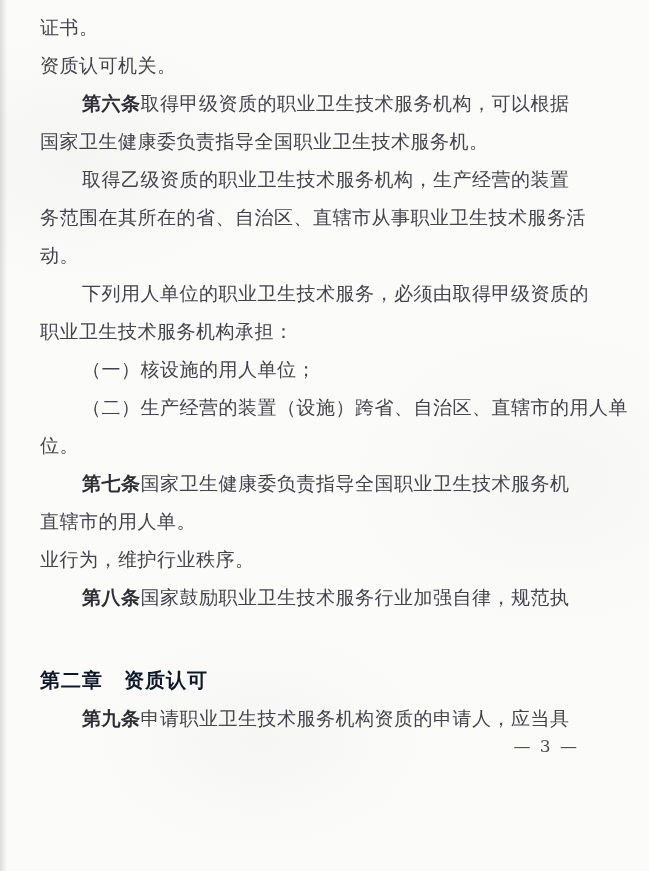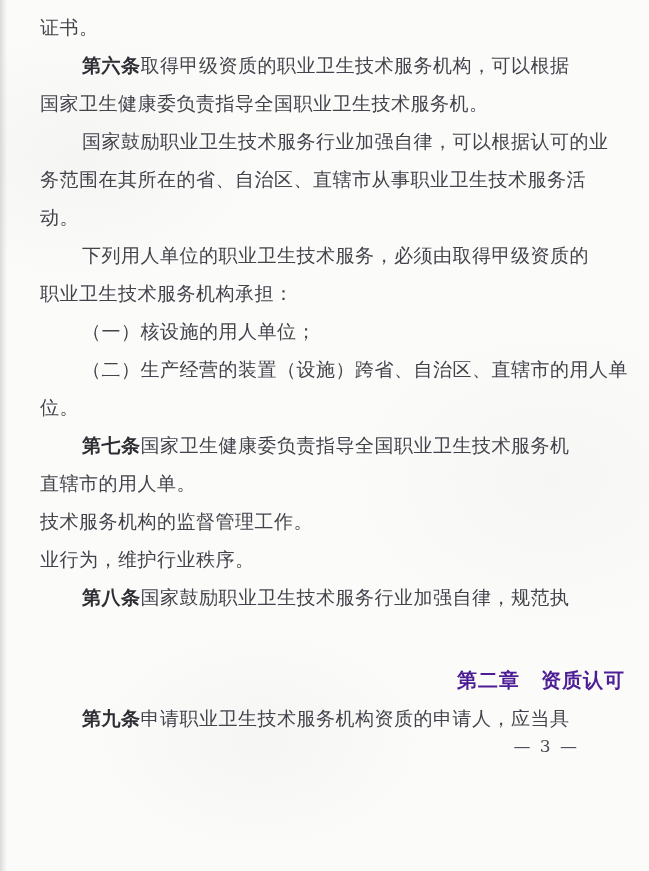--- a/index.html
+++ b/index.html
@@ -38,66 +38,66 @@
     padding-left: 42px;
   }
   .article-label {
     font-weight: 700;
     color: #2d2d34;
   }
   .chapter-heading {
     margin-top: 45px;
     height: 38px;
     line-height: 38px;
-    text-align: right;
+    text-align: left;
     font-size: 20px;
     font-weight: 700;
     letter-spacing: 1px;
-    color: #4c1d95;
+    color: #0f172a;
   }
   .page-number {
     height: 18px;
     line-height: 18px;
     text-align: right;
     padding-right: 46px;
     font-size: 17px;
     letter-spacing: 2px;
     color: #4a4a52;
   }
 </style>
 </head>
 <body>
 
 <div class="page">
 
   <div class="line">证书。</div>
+  <div class="line">资质认可机关。</div>
 
   <div class="line indent">
     <span class="article-label">第六条</span><span>取得甲级资质的职业卫生技术服务机构，可以根据</span>
   </div>
   <div class="line">国家卫生健康委负责指导全国职业卫生技术服务机。</div>
 
-  <div class="line indent">国家鼓励职业卫生技术服务行业加强自律，可以根据认可的业</div>
+  <div class="line indent">取得乙级资质的职业卫生技术服务机构，生产经营的装置</div>
   <div class="line">务范围在其所在的省、自治区、直辖市从事职业卫生技术服务活</div>
   <div class="line">动。</div>
 
   <div class="line indent">下列用人单位的职业卫生技术服务，必须由取得甲级资质的</div>
   <div class="line">职业卫生技术服务机构承担：</div>
 
   <div class="line indent">（一）核设施的用人单位；</div>
 
   <div class="line indent">（二）生产经营的装置（设施）跨省、自治区、直辖市的用人单</div>
   <div class="line">位。</div>
 
   <div class="line indent">
     <span class="article-label">第七条</span><span>国家卫生健康委负责指导全国职业卫生技术服务机</span>
   </div>
   <div class="line">直辖市的用人单。</div>
 
-  <div class="line">技术服务机构的监督管理工作。</div>
 
   <div class="line">业行为，维护行业秩序。</div>
   <div class="line indent">
     <span class="article-label">第八条</span><span>国家鼓励职业卫生技术服务行业加强自律，规范执</span>
   </div>
 
   <div class="chapter-heading">第二章　资质认可</div>
 
   <div class="line indent">
     <span class="article-label">第九条</span><span>申请职业卫生技术服务机构资质的申请人，应当具</span>

